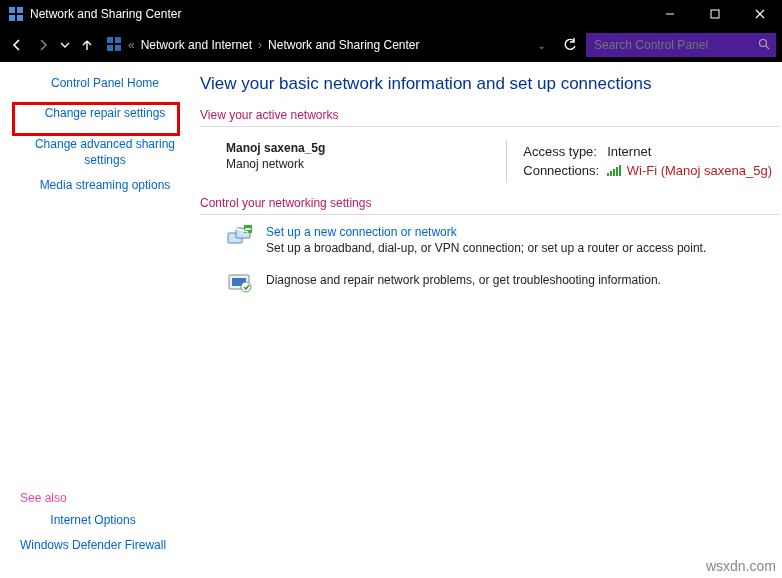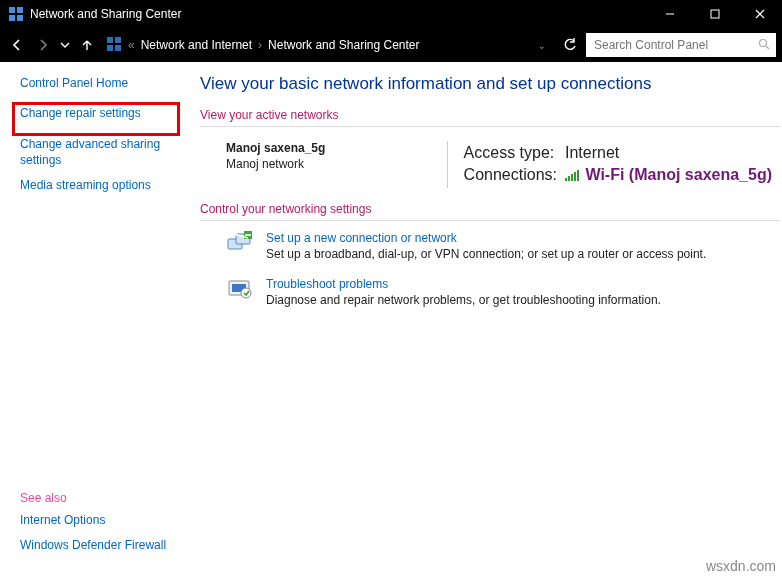--- a/index.html
+++ b/index.html
@@ -8,40 +8,40 @@
   .titlebar .app-icon { width: 16px; height: 16px; margin: 0 6px 0 8px; display:inline-block; }
   .winbtns { margin-left: auto; display: flex; }
   .winbtn { width: 45px; height: 28px; display: flex; align-items: center; justify-content: center; color: #fff; font-size: 10px; cursor: pointer; }
   .navbar { background: #000; color: #fff; height: 34px; display: flex; align-items: center; padding: 0 6px; gap: 4px; }
   .navbtn { width: 22px; height: 24px; display:flex; align-items:center; justify-content:center; color:#fff; font-size:14px; }
   .addr { flex: 1; display:flex; align-items:center; background:#000; height:24px; padding:0 4px; font-size:12px; gap:6px; }
   .addr .sep { color:#888; }
   .addr .crumb { color:#fff; }
   .chev { color:#888; font-size:10px; margin-left:auto; margin-right:4px;}
   .refresh { width:24px; height:24px; display:flex; align-items:center; justify-content:center; color:#fff; font-size:13px; }
-  .searchbox { width: 190px; height:24px; background:#ffffff; display:flex; align-items:center; padding:0 6px; font-size:12px; }
+  .searchbox { width: 190px; height:24px; background:#4c1d95; display:flex; align-items:center; padding:0 6px; font-size:12px; }
   .searchbox input { flex:1; background:transparent; border:none; color:#888; font-size:12px; outline:none; }
   .searchbox .sicon { color:#888; font-size:12px; }
   .body { display:flex; height: calc(578px - 28px - 34px); }
   .sidebar { width: 200px; padding: 14px 10px 10px 20px; font-size: 12px; position:relative; }
-  .sidebar a { color:#0066cc; text-decoration:none; display:block; margin-bottom:10px; line-height:1.3; cursor:pointer; }
+  .sidebar a { color:#0066cc; text-decoration:none; display:block; margin-bottom:10px; line-height:1.3; cursor:pointer;text-align:center; }
   .highlight { position:absolute; border:3px solid #e60000; left:12px; top:40px; width:168px; height:34px; pointer-events:none; }
   .seealso { position:absolute; bottom:14px; left:20px; }
   .seealso .hdr { color:#ec4899; margin-bottom:8px; font-size:12px; }
   .main { flex:1; padding: 12px 2px 12px 0; font-size:12px; color:#222; }
   h1.page { color:#003399; font-weight:400; font-size:17px; margin:0 0 14px 0; }
   .sec-lbl { color:#be185d; margin-bottom:4px; }
   .rule { border-bottom:1px solid #ddd; margin-bottom:10px; }
   .net-row { display:flex; padding: 4px 0 14px 26px; }
   .net-left { flex:1; }
   .net-left .name { font-weight:700; }
   .net-left .type { color:#222; margin-top:2px; }
   .net-right { border-left:1px solid #ccc; padding-left:14px; font-size:12px; }
-  .net-right table td { padding: 1px 6px 1px 0; vertical-align:top; font-size:16px; }
-  .link { color:#701a75; cursor:pointer;font-weight:bold; }
+  .net-right table td { padding: 1px 6px 1px 0; vertical-align:top; font-size:13px; }
+  .link { color:#b91c1c; cursor:pointer; }
   .sig { display:inline-block; vertical-align:middle; margin-right:2px; }
   .opts { padding-left:26px; }
   .opt { display:flex; gap:12px; margin: 8px 0 16px 0; }
   .opt-icon { width:28px; height:24px; flex:none; display:flex; align-items:center; justify-content:center; }
   .opt-body .t { color:#0066cc; cursor:pointer; }
   .opt-body .d { color:#222; margin-top:2px; }
   .watermark { position:absolute; right:6px; bottom:4px; font-size:14px; color:#888; }
 </style>
 </head>
 <body>
@@ -203,21 +203,20 @@
       <div class="opt">
         <div class="opt-icon">
           <svg width="28" height="24" viewBox="0 0 28 24">
               <rect x="3" y="4" width="20" height="14" rx="1" fill="#eef4fa" stroke="#888"></rect>
               <rect x="6" y="7" width="14" height="8" fill="#3a78c2"></rect>
               <circle cx="20" cy="16" r="5" fill="#fff" stroke="#888"></circle>
               <path d="M18 16 l2 2 l3 -4" fill="none" stroke="#2e9e2e" stroke-width="1.6"></path>
             </svg>
         </div>
         <div class="opt-body">
-          <div class="t">Troubleshoot problems</div>
           <div class="d">Diagnose and repair network problems, or get troubleshooting information.</div>
         </div>
       </div>
     </div>
   </div>
 </div>
 
 <div class="watermark">wsxdn.com</div>
 
 </body></html>

